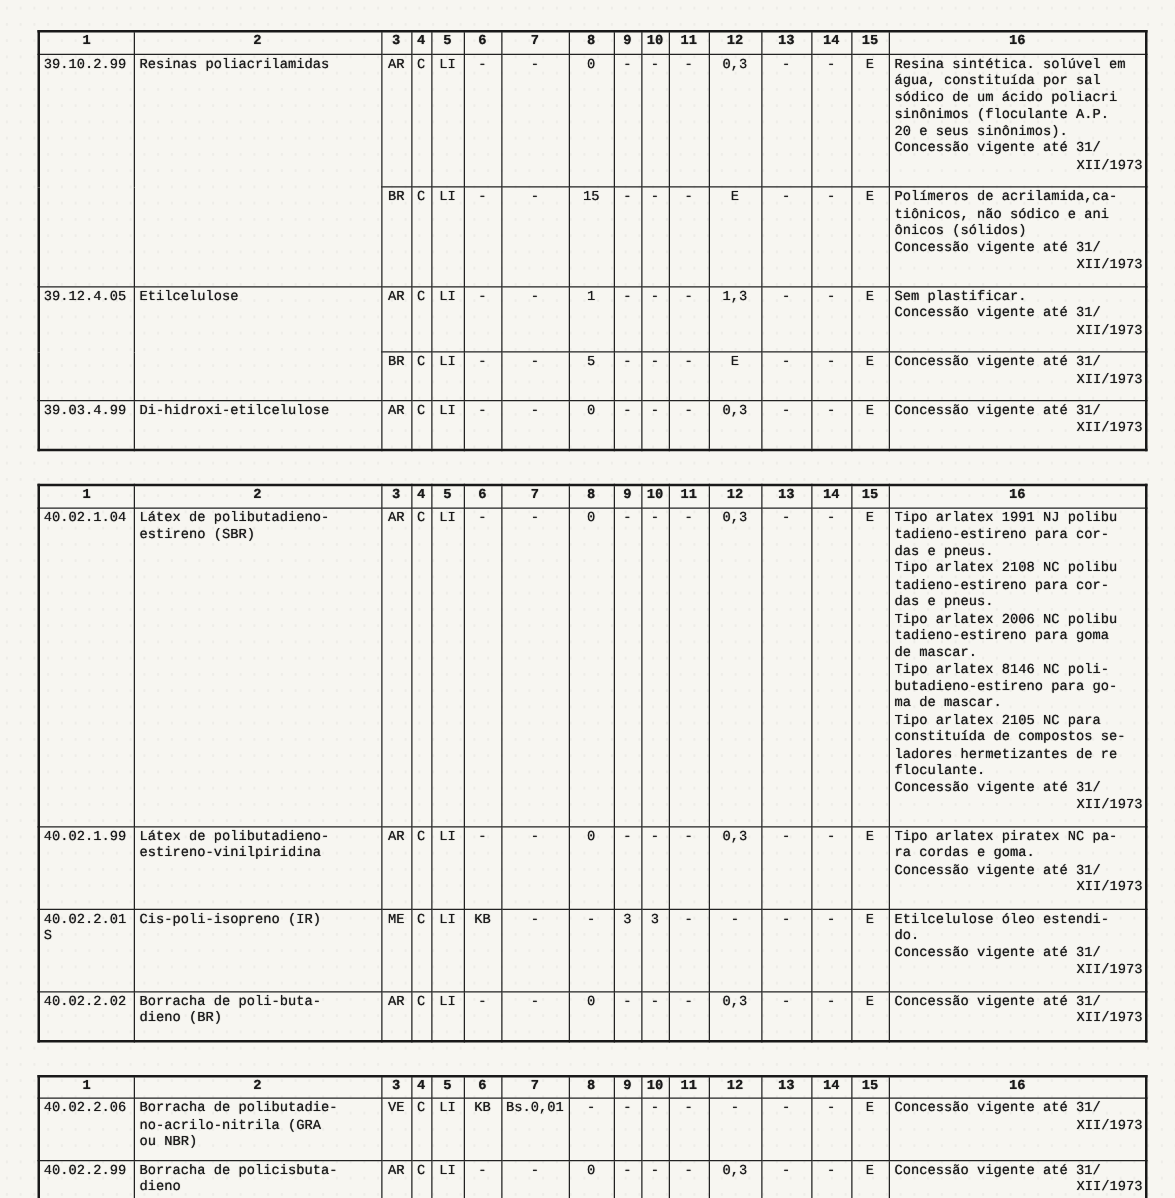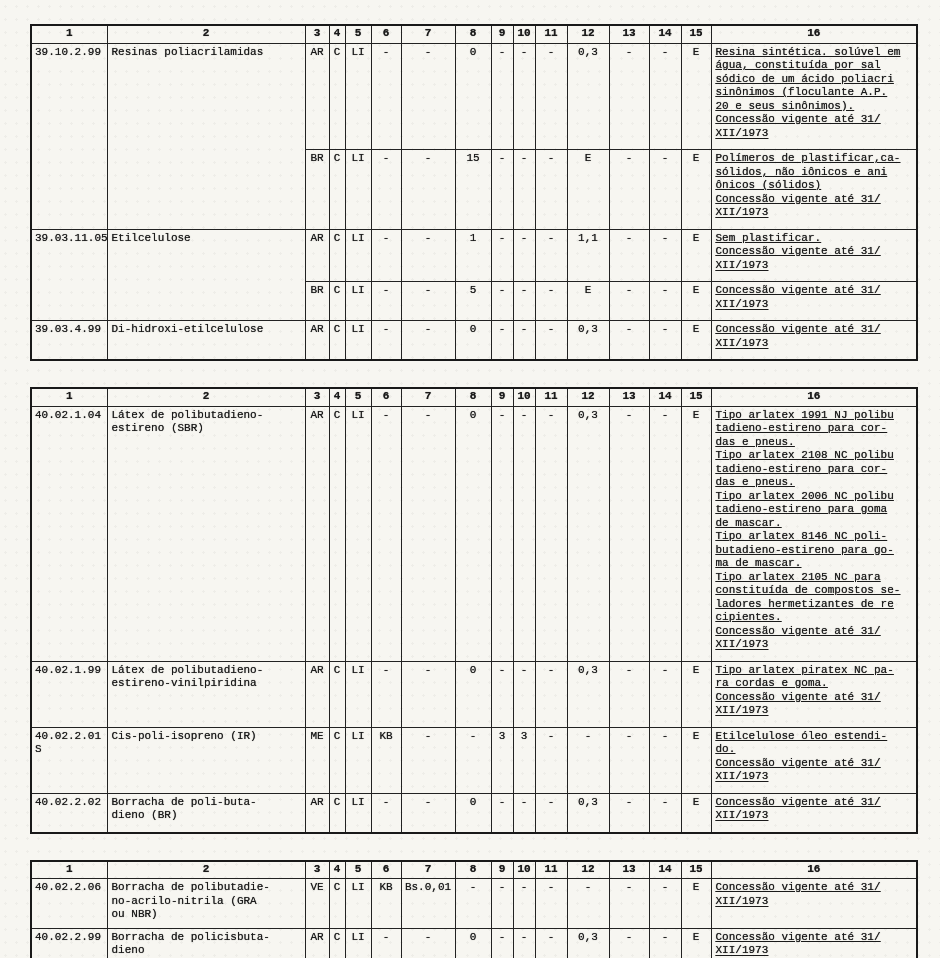--- a/index.html
+++ b/index.html
@@ -37,22 +37,22 @@
   .doc-table th {
     font-weight: bold;
     text-align: center;
     padding: 1px 0 2px 0;
     height: 16px;
   }
   .cell-code { padding: 2px 2px 6px 3px; white-space: pre-line; }
   .cell-name { padding: 2px 2px 6px 4px; white-space: pre-line; }
   .cell-val  { padding: 2px 1px 6px 1px; text-align: center; }
   .cell-desc { padding: 2px 2px 9px 4px; }
-  .desc-line { white-space: nowrap; text-decoration: underline; }
-  .desc-line.u { text-decoration: underline; text-underline-offset: 2px; }
+  .desc-line { white-space: nowrap; }
+  .desc-line.u { text-underline-offset: 2px; text-align: right; }
 </style>
 </head>
 <body>
 
 <div class="page" id="doc">
     <table class="doc-table">
       <colgroup>
         <col style="width: 76px;">
         <col style="width: 198px;">
         <col style="width: 24px;">
@@ -125,40 +125,40 @@
           <td class="cell-val">-</td>
           <td class="cell-val">15</td>
           <td class="cell-val">-</td>
           <td class="cell-val">-</td>
           <td class="cell-val">-</td>
           <td class="cell-val">E</td>
           <td class="cell-val">-</td>
           <td class="cell-val">-</td>
           <td class="cell-val">E</td>
           <td class="cell-desc">
-            <div class="desc-line">Polímeros de plastificar,ca-</div>
-            <div class="desc-line">sólidos, não iônicos e ani</div>
+            <div class="desc-line">Polímeros de acrilamida,ca-</div>
+            <div class="desc-line">tiônicos, não sódico e ani</div>
             <div class="desc-line">ônicos  (sólidos)</div>
             <div class="desc-line">Concessão vigente até 31/</div>
             <div class="desc-line u">XII/1973</div>
           </td>
         </tr>
         <tr>
-          <td class="cell-code" rowspan="2">39.03.11.05</td>
+          <td class="cell-code" rowspan="2">39.12.4.05</td>
           <td class="cell-name" rowspan="2">Etilcelulose</td>
           <td class="cell-val">AR</td>
           <td class="cell-val">C</td>
           <td class="cell-val">LI</td>
           <td class="cell-val">-</td>
           <td class="cell-val">-</td>
           <td class="cell-val">1</td>
           <td class="cell-val">-</td>
           <td class="cell-val">-</td>
           <td class="cell-val">-</td>
-          <td class="cell-val">1,1</td>
+          <td class="cell-val">1,3</td>
           <td class="cell-val">-</td>
           <td class="cell-val">-</td>
           <td class="cell-val">E</td>
           <td class="cell-desc">
             <div class="desc-line">Sem plastificar.</div>
             <div class="desc-line">Concessão vigente até 31/</div>
             <div class="desc-line u">XII/1973</div>
           </td>
         </tr>
         <tr>
@@ -269,21 +269,21 @@
             <div class="desc-line">das e pneus.</div>
             <div class="desc-line">Tipo arlatex 2006 NC polibu</div>
             <div class="desc-line">tadieno-estireno para goma</div>
             <div class="desc-line">de mascar.</div>
             <div class="desc-line">Tipo arlatex 8146 NC poli-</div>
             <div class="desc-line">butadieno-estireno para go-</div>
             <div class="desc-line">ma de mascar.</div>
             <div class="desc-line">Tipo arlatex 2105 NC  para</div>
             <div class="desc-line">constituída de compostos se-</div>
             <div class="desc-line">ladores hermetizantes de re</div>
-            <div class="desc-line">cipientes.</div>
+            <div class="desc-line">floculante.</div>
             <div class="desc-line">Concessão vigente até  31/</div>
             <div class="desc-line u">XII/1973</div>
           </td>
         </tr>
         <tr>
           <td class="cell-code" rowspan="1">40.02.1.99</td>
           <td class="cell-name" rowspan="1">Látex de polibutadieno-
 estireno-vinilpiridina</td>
           <td class="cell-val">AR</td>
           <td class="cell-val">C</td>

